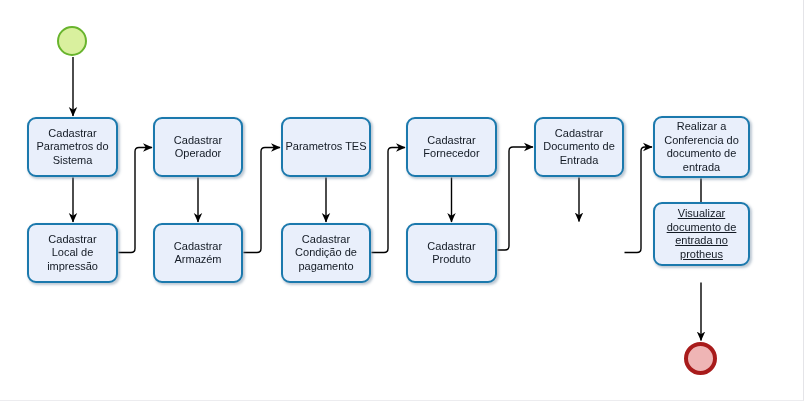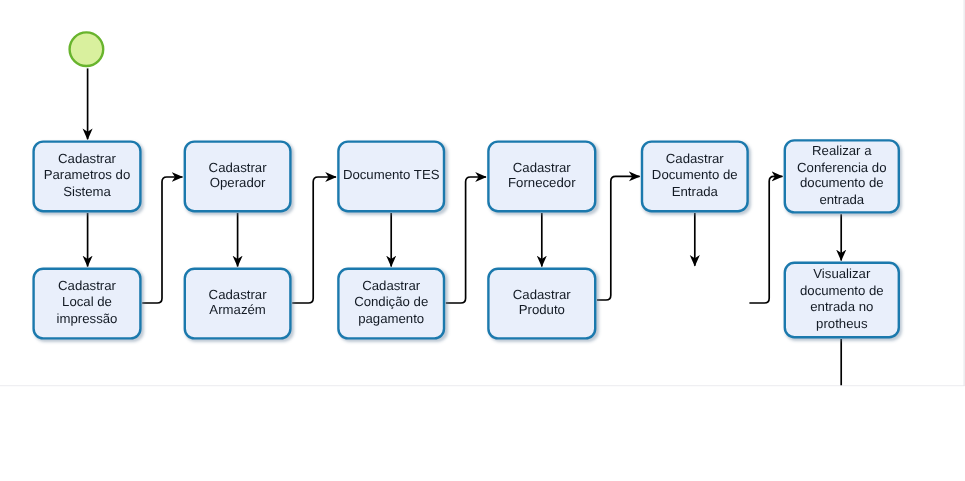--- a/index.html
+++ b/index.html
@@ -1,18 +1,18 @@
 <!DOCTYPE html>
 <html><head>
 <meta charset="utf-8">
 <style>
   html,body{margin:0;padding:0;background:#ffffff;}
   .canvas{
     position:relative;
-    width:804px;height:322px;
+    width:804px;height:401px;
     background:#ffffff;
     border-right:1px solid #e4e4e8;
     border-bottom:1px solid #ececef;
     box-sizing:border-box;
     font-family:"Liberation Sans", sans-serif;
     overflow:hidden;
     padding-left:40px;
   }
   .connectors{position:absolute;left:0;top:0;pointer-events:none;}
   .node{
@@ -34,21 +34,21 @@
   .c1{left:27px;width:91px;}
   .c2{left:153px;width:90px;}
   .c3{left:281px;width:90px;}
   .c4{left:406px;width:91px;}
   .c5{left:534px;width:90px;}
   .c6{left:653px;width:97px;}
   
   .r1{top:117px;height:60px;}
   .r2{top:223px;height:60px;}
   .c6.r1{top:116px;height:62px;}
-  .c6.r2{top:218px;height:64px;}
+  .c6.r2{top:202px;height:64px;text-decoration:underline;}
   
   .event{position:absolute;border-radius:50%;box-sizing:content-box;}
   .event.start{
     left:57px;top:26px;width:26px;height:26px;
     background:#d9f09e;border:2.5px solid #68b42d;
   }
   .event.end{
     left:684px;top:342px;width:25px;height:25px;
     background:#efb5b5;border:4px solid #a81b1b;
   }
@@ -95,21 +95,21 @@
   </div>
   <div class="node c2 r1">
     <span>Cadastrar
 Operador</span>
   </div>
   <div class="node c2 r2">
     <span>Cadastrar
 Armazém</span>
   </div>
   <div class="node c3 r1">
-    <span>Documento TES</span>
+    <span>Parametros TES</span>
   </div>
   <div class="node c3 r2">
     <span>Cadastrar
 Condição de
 pagamento</span>
   </div>
   <div class="node c4 r1">
     <span>Cadastrar
 Fornecedor</span>
   </div>

